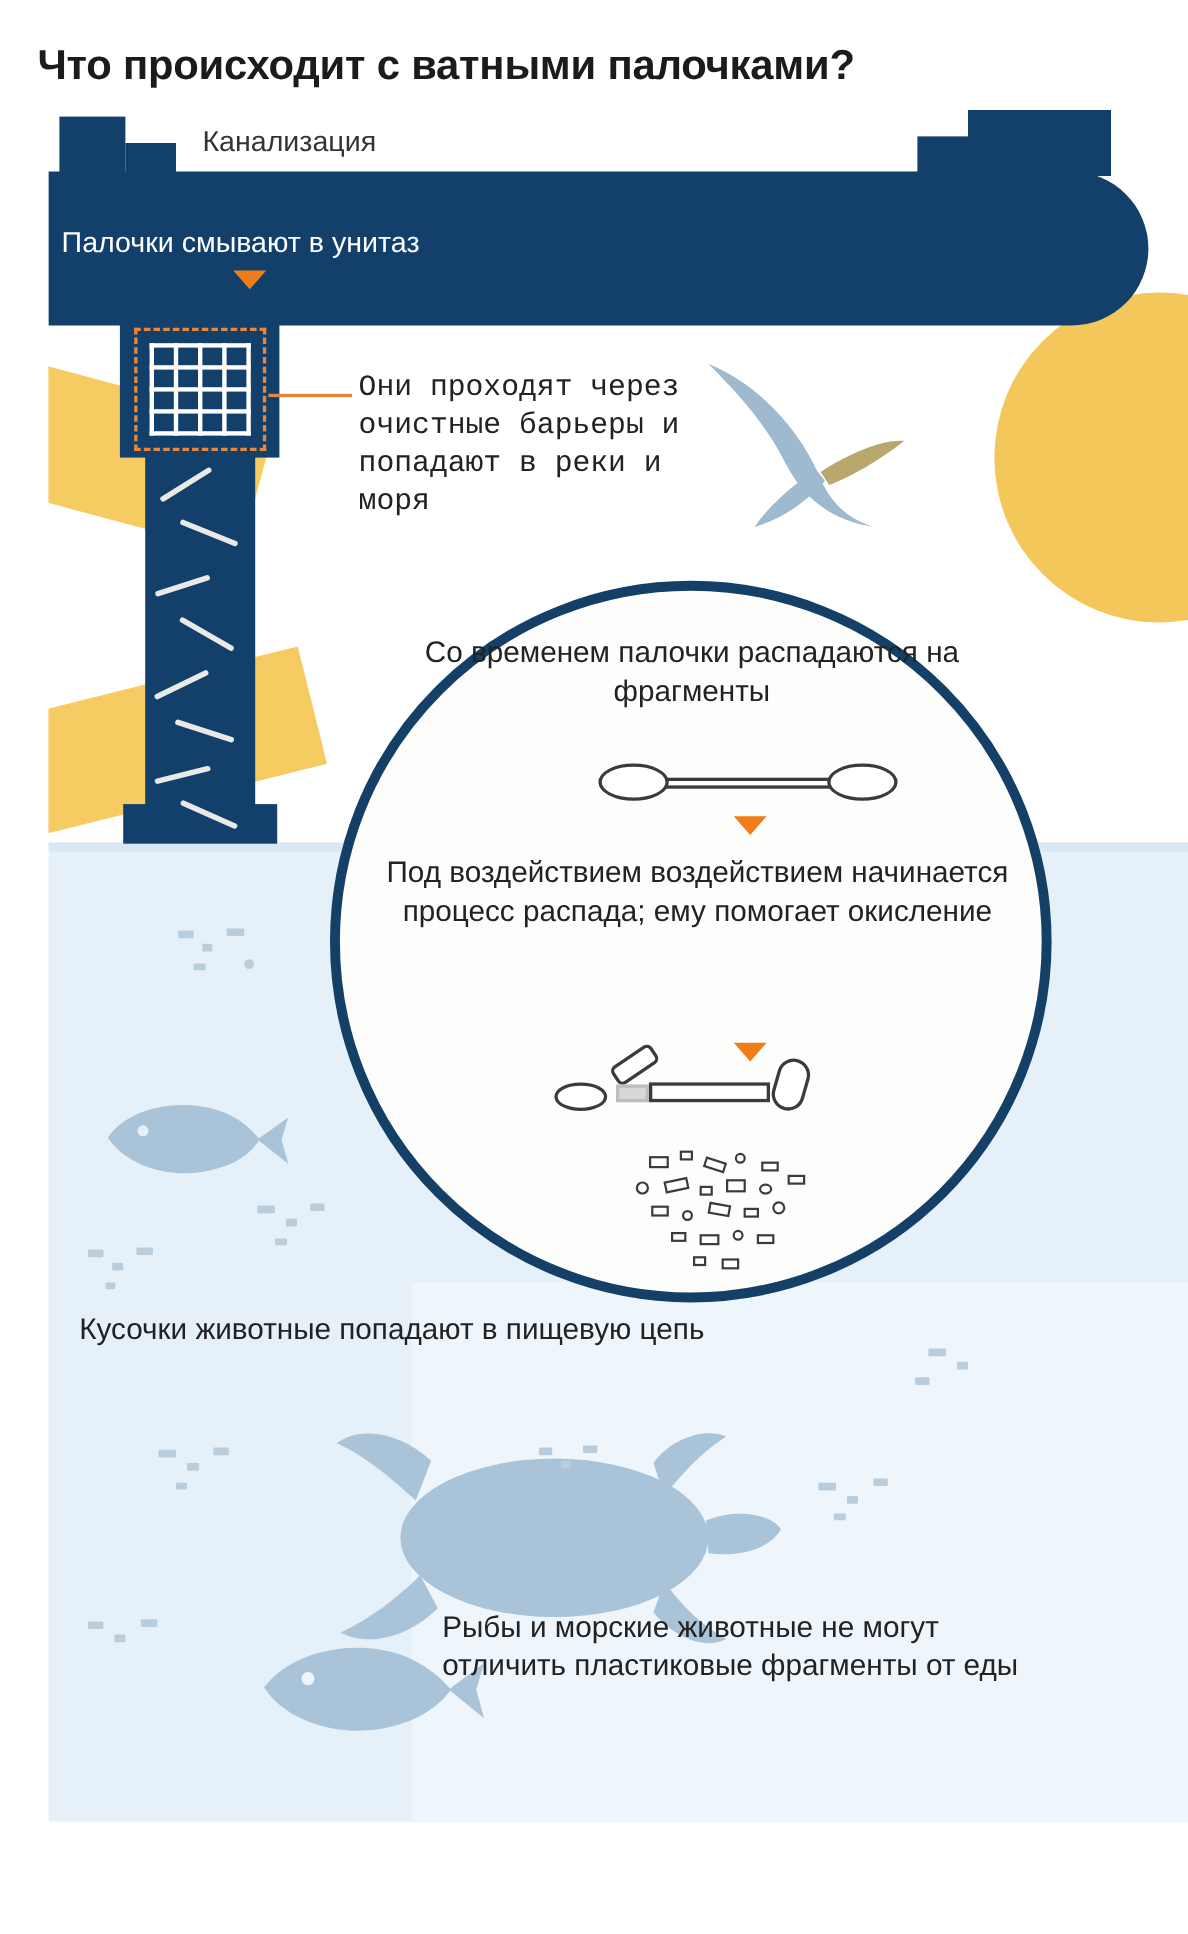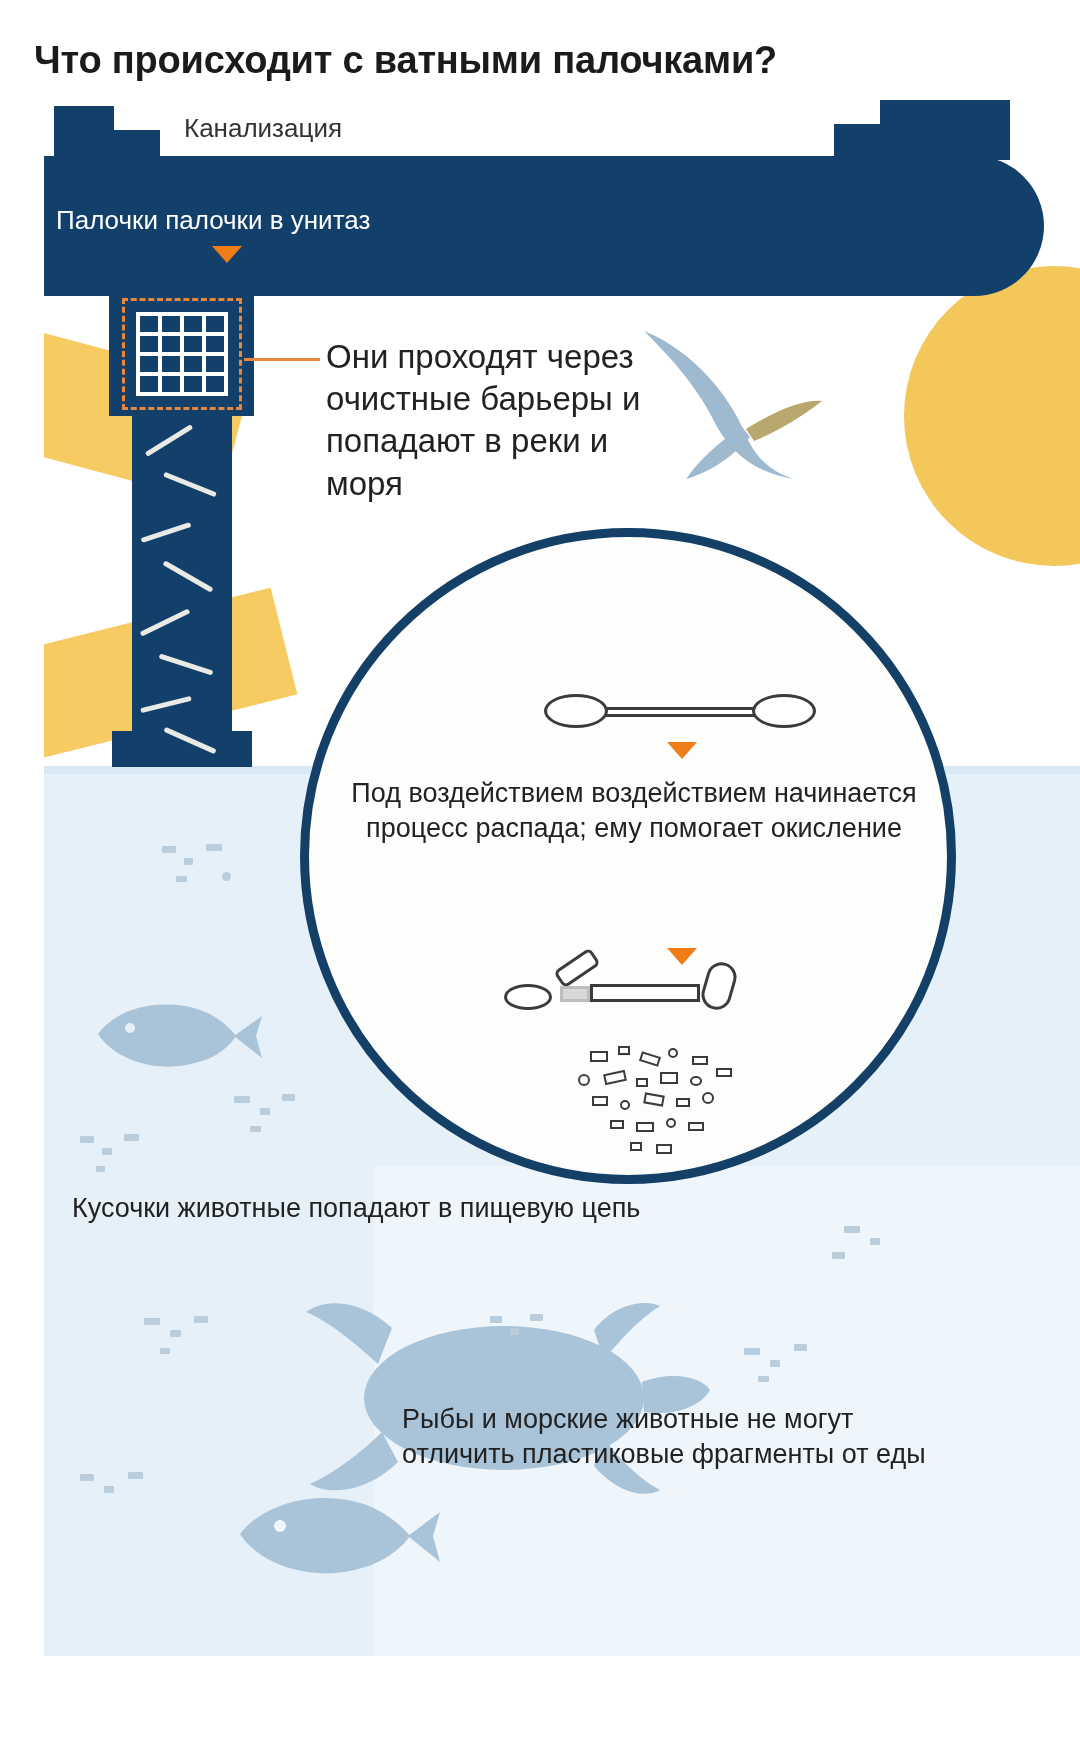--- a/index.html
+++ b/index.html
@@ -186,33 +186,34 @@
   #label-flush {
     left: 12px;
     top: 118px;
     font-size: 26px;
     color: #ffffff;
   }
   #label-barriers {
     left: 282px;
     top: 250px;
     width: 330px;
-    font-size: 33px;
+    font-size: 27px;
     color: #222222;
+    font-family: Liberation Mono, monospace;
   }
   #label-foodchain {
     left: 28px;
     top: 1105px;
     width: 700px;
     font-size: 27px;
     color: #222222;
   }
   #label-fish {
     left: 358px;
-    top: 1316px;
+    top: 1376px;
     width: 560px;
     font-size: 27px;
     color: #222222;
   }
 
   
   .tri {
     position: absolute;
     width: 0;
     height: 0;
@@ -362,26 +363,27 @@
     <div class="fall-stick" style="left:98px; top:352px; width:54px; transform:rotate(-32deg);"></div>
     <div class="fall-stick" style="left:118px; top:396px; width:56px; transform:rotate(22deg);"></div>
     <div class="fall-stick" style="left:96px; top:444px; width:52px; transform:rotate(-18deg);"></div>
     <div class="fall-stick" style="left:116px; top:488px; width:56px; transform:rotate(30deg);"></div>
     <div class="fall-stick" style="left:94px; top:534px; width:54px; transform:rotate(-26deg);"></div>
     <div class="fall-stick" style="left:114px; top:576px; width:56px; transform:rotate(18deg);"></div>
     <div class="fall-stick" style="left:96px; top:616px; width:52px; transform:rotate(-14deg);"></div>
     <div class="fall-stick" style="left:118px; top:652px; width:56px; transform:rotate(24deg);"></div>
 
     <div class="txt" id="label-sewer">Канализация</div>
-    <div class="txt" id="label-flush">Палочки палочки в унитаз</div>
+    <div class="txt" id="label-flush">Палочки смывают в унитаз</div>
     <div class="tri" id="tri-flush"></div>
     <div class="txt" id="label-barriers">Они проходят через очистные барьеры и попадают в реки и моря</div>
 
     <div class="magnifier"></div>
 
+    <div class="mag-txt" id="mag-t1">Со временем палочки распадаются на фрагменты</div>
     <div class="bud-whole">
       <div class="bud-stick" style="left:46px; top:13px; width:180px; height:10px;"></div>
       <div class="bud-tip" style="left:0px;  top:0px;  width:64px; height:34px;"></div>
       <div class="bud-tip" style="left:208px; top:0px; width:64px; height:34px;"></div>
     </div>
     <div class="tri" id="tri-a"></div>
 
     <div class="mag-txt" id="mag-t2">Под воздействием воздействием начинается процесс распада; ему помогает окисление</div>
     <div>
       <div class="frag-piece" style="left:511px; top:872px; width:44px; height:20px; border-radius:6px; transform:rotate(-34deg);"></div>

